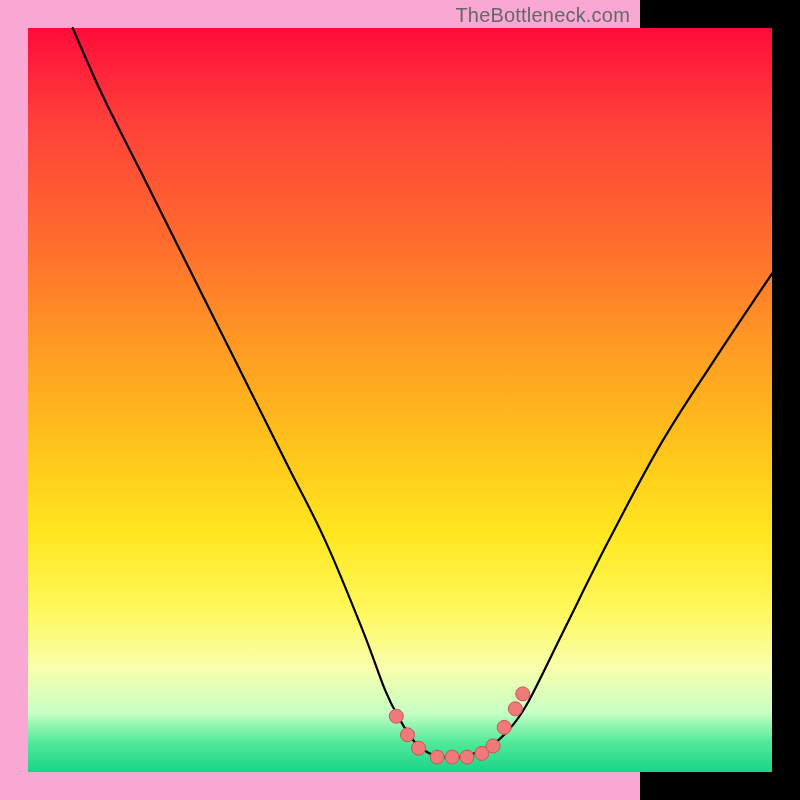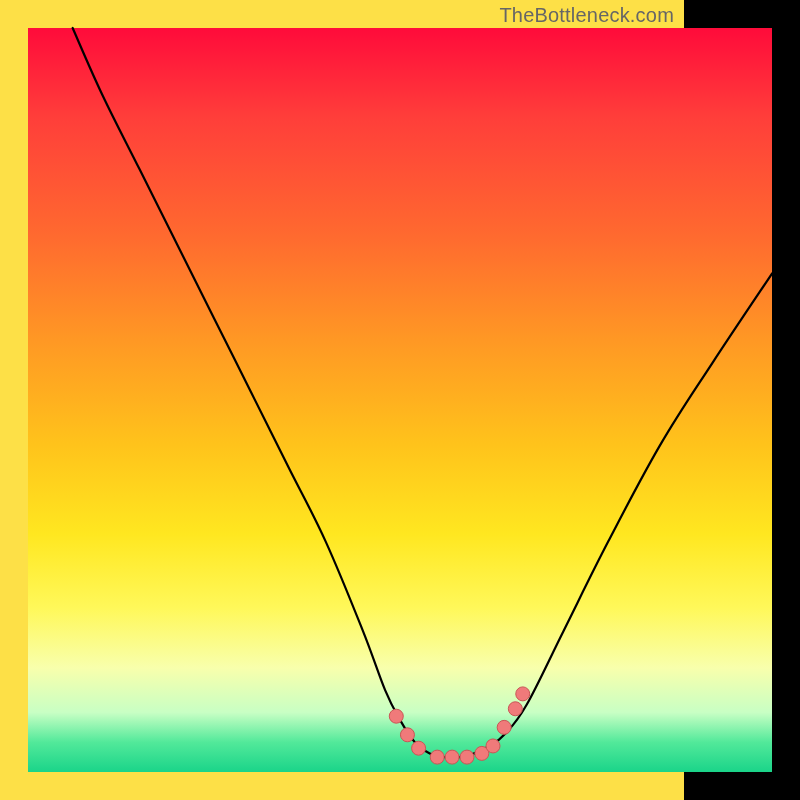--- a/index.html
+++ b/index.html
@@ -8,22 +8,21 @@
     width: 800px;
     height: 800px;
     background: #000;
     font-family: Arial, Helvetica, sans-serif;
     overflow: hidden;
   }
   .frame {
     position: relative;
     width: 640px;
     height: 800px;
-    background: #fde047;
-    padding-left: 44px;
+    background: #f9a8d4;
   }
   .plot {
     position: absolute;
     left: 28px;
     top: 28px;
     width: 744px;
     height: 744px;
     
     background: linear-gradient(
       to bottom,

